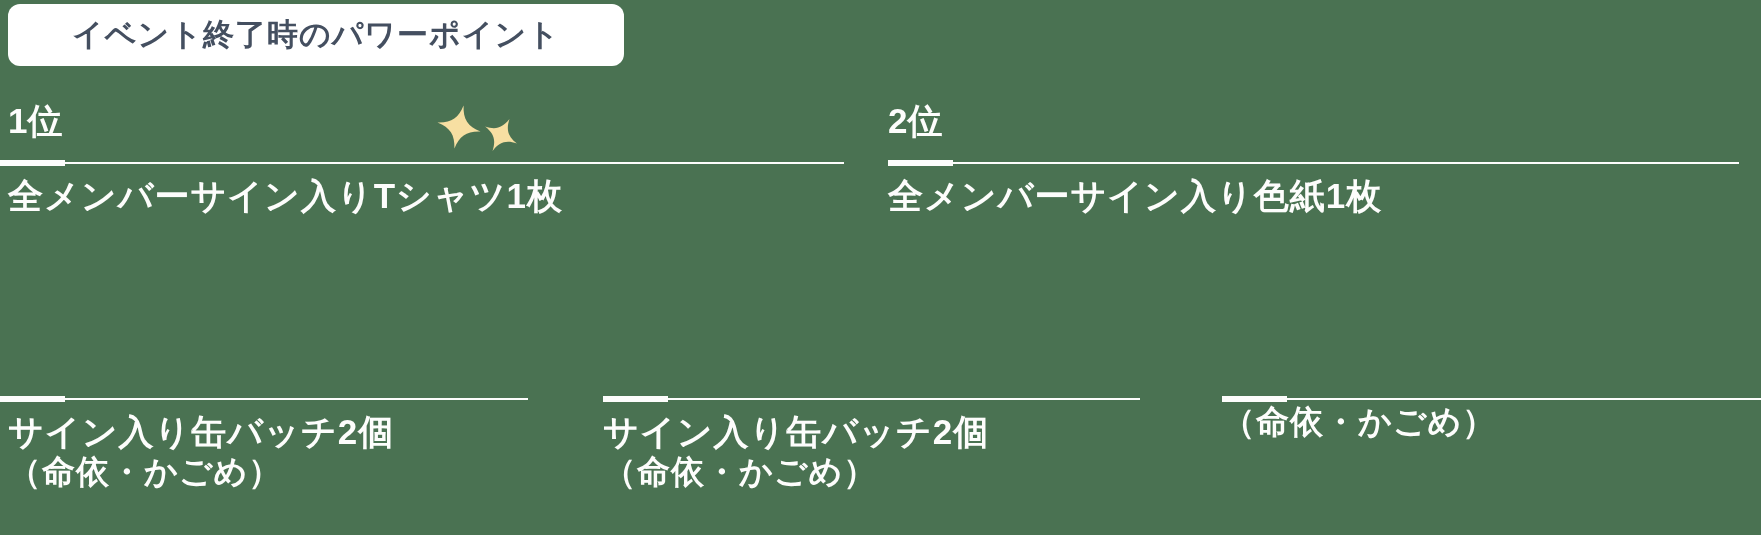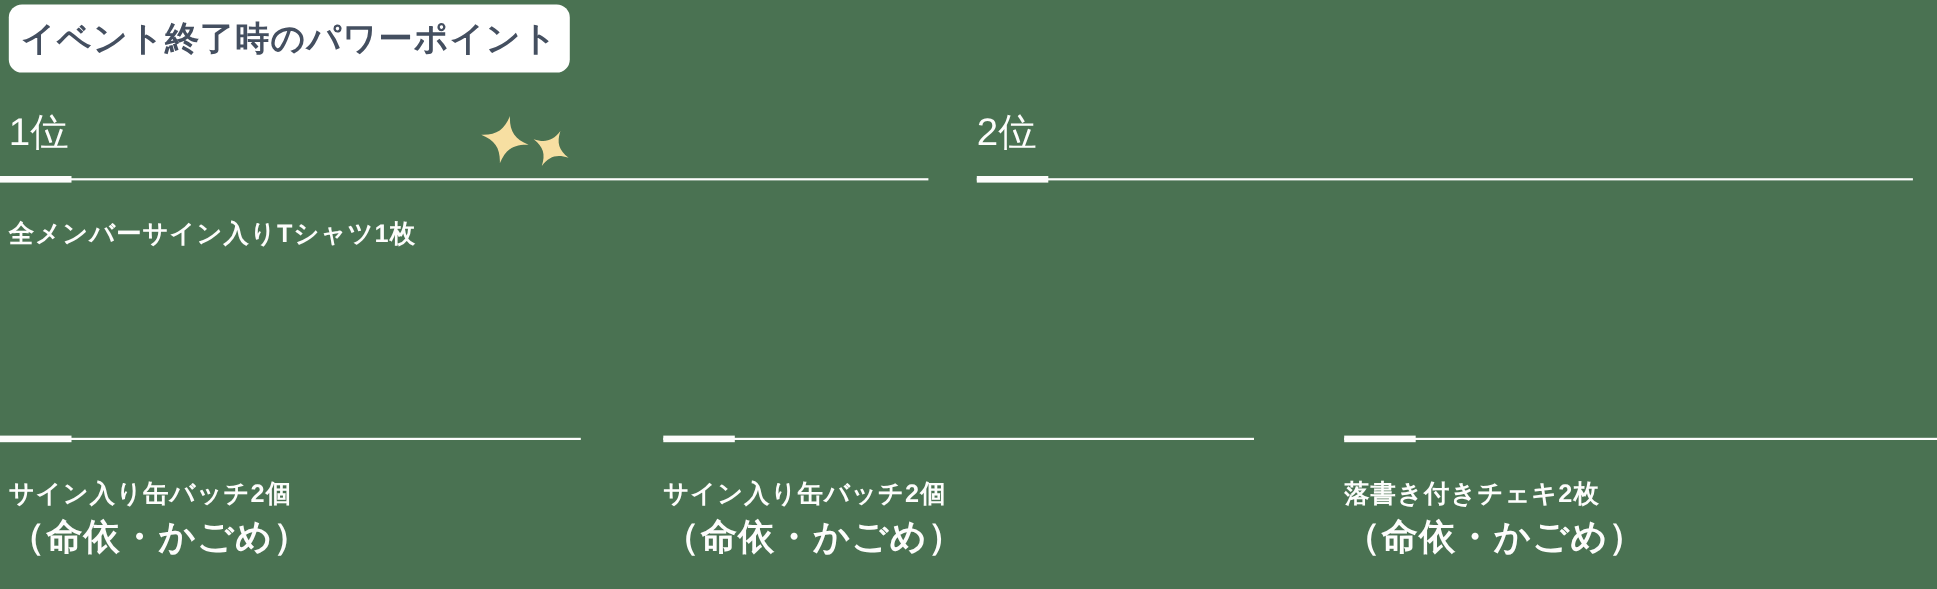--- a/index.html
+++ b/index.html
@@ -14,21 +14,21 @@
     background: #4a7252;
     font-family: "Liberation Sans", "DejaVu Sans", sans-serif;
     color: #fdfdfc;
   }
 
   
   .badge {
     position: absolute;
     left: 8px;
     top: 4px;
-    width: 510px;
+    width: 616px;
     height: 62px;
     background: #ffffff;
     border-radius: 12px;
     display: flex;
     align-items: center;
     justify-content: center;
   }
   .badge .badge-label {
     color: #444f60;
     font-size: 31px;
@@ -36,21 +36,21 @@
     letter-spacing: 1px;
     white-space: nowrap;
   }
 
   
   .section {
     position: absolute;
   }
   .rank {
     font-size: 35px;
-    font-weight: normal;
+    font-weight: bold;
     line-height: 46px;
     white-space: nowrap;
   }
   .divider {
     position: relative;
     height: 6px;
     margin-top: 16px;
   }
   .divider .thin {
     position: absolute;
@@ -62,22 +62,22 @@
   }
   .divider .thick {
     position: absolute;
     left: 0;
     top: 0;
     width: 65px;
     height: 6px;
     background: #fdfdfc;
   }
   .prize {
-    margin-top: 26px;
-    font-size: 23px;
+    margin-top: 10px;
+    font-size: 35px;
     font-weight: bold;
     line-height: 40px;
     letter-spacing: 1px;
     white-space: nowrap;
   }
   .note {
     font-size: 33px;
     font-weight: bold;
     line-height: 40px;
     letter-spacing: 1px;
@@ -127,20 +127,21 @@
   <div class="prize pad">全メンバーサイン入りTシャツ1枚</div>
   <div class="note pad"></div>
 </div>
 
 <div class="section" id="sec-2">
   <div class="rank">2位</div>
   <div class="divider">
     <span class="thin"></span>
     <span class="thick"></span>
   </div>
+  <div class="prize">全メンバーサイン入り色紙1枚</div>
   <div class="note"></div>
 </div>
 
 <div class="section" id="sec-3">
   <div class="divider">
     <span class="thin"></span>
     <span class="thick"></span>
   </div>
   <div class="prize pad">サイン入り缶バッチ2個</div>
   <div class="note pad">（命依・かごめ）</div>
@@ -153,15 +154,14 @@
   </div>
   <div class="prize">サイン入り缶バッチ2個</div>
   <div class="note">（命依・かごめ）</div>
 </div>
 
 <div class="section" id="sec-5">
   <div class="divider">
     <span class="thin"></span>
     <span class="thick"></span>
   </div>
-  <div class="prize">落書き付きチェキ2枚</div>
   <div class="note">（命依・かごめ）</div>
 </div>
 
 </body></html>

